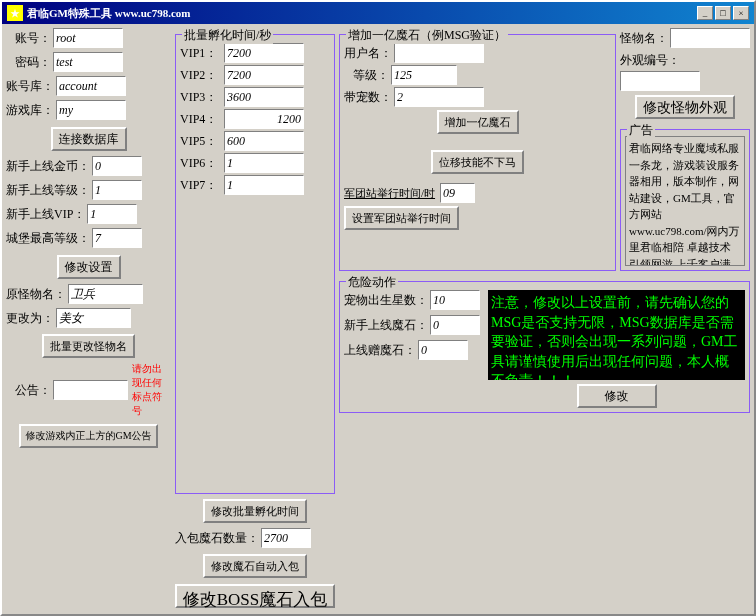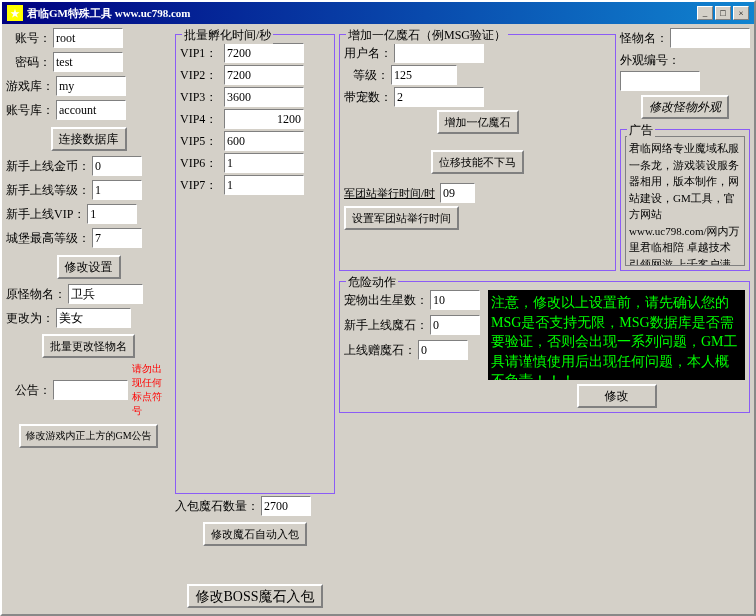--- a/index.html
+++ b/index.html
@@ -114,20 +114,21 @@
       background: white;
       border: 1px solid;
       border-top-color: #808080;
       border-left-color: #808080;
       border-right-color: #fff;
       border-bottom-color: #fff;
       font-size: 12px;
       font-family: 'SimSun', '宋体', serif;
       padding: 1px 2px;
       height: 20px;
+      font-style: italic;
     }
     .input-short { width: 70px; }
     .btn {
       background: #d4d0c8;
       border: 2px solid;
       border-top-color: #fff;
       border-left-color: #fff;
       border-right-color: #808080;
       border-bottom-color: #808080;
       font-size: 12px;
@@ -205,26 +206,26 @@
     <div class="col-left">
       <div class="field-row">
         <span class="field-label">账号：</span>
         <input type="text" class="input-short" value="root" style="">
       </div>
       <div class="field-row">
         <span class="field-label">密码：</span>
         <input type="text" class="input-short" value="test" style="">
       </div>
       <div class="field-row">
+        <span class="field-label">账号库：</span>
+        <input type="text" class="input-short" value="account" style="">
+      </div>
+      <div class="field-row">
         <span class="field-label">游戏库：</span>
         <input type="text" class="input-short" value="my" style="">
-      </div>
-      <div class="field-row">
-        <span class="field-label">账号库：</span>
-        <input type="text" class="input-short" value="account" style="">
       </div>
       <div style="display:flex; justify-content:center; margin: 3px 0;">
         <button class="btn">连接数据库</button>
       </div>
       <div class="field-row">
         <span class="field-label-wide">新手上线金币：</span>
         <input type="text" style="width: 50px;" value="0">
       </div>
       <div class="field-row">
         <span class="field-label-wide">新手上线等级：</span>
@@ -288,29 +289,32 @@
         </div>
         <div class="vip-row">
           <span class="vip-label">VIP6：</span>
           <input type="text" style="width: 80px;" value="1">
         </div>
         <div class="vip-row">
           <span class="vip-label">VIP7：</span>
           <input type="text" style="width: 80px;" value="1">
         </div>
       </div>
+      <div style="display:flex; justify-content:center; margin: 3px 0;">
+        <button class="btn" style="font-size:11px;">修改批量孵化时间</button>
+      </div>
       <div class="field-row">
         <span style="font-size:12px; white-space:nowrap;">入包魔石数量：</span>
         <input type="text" style="width: 50px;" value="2700">
       </div>
       <div style="display:flex; justify-content:center; margin: 2px 0;">
         <button class="btn" style="font-size:11px;">修改魔石自动入包</button>
       </div>
       <div style="display:flex; justify-content:center; margin: 2px 0;">
-        <button class="btn" style="font-size:14px;margin-top:32px;">修改BOSS魔石入包</button>
+        <button class="btn" style="font-size:17px;">修改BOSS魔石入包</button>
       </div>
     </div>
 
     <div class="col-right">
 
       <div style="display:flex; gap:4px;">
 
         <div class="groupbox" style="flex:1;">
           <span class="groupbox-title">增加一亿魔石（例MSG验证）</span>
           <div style="height:6px;"></div>
@@ -346,21 +350,21 @@
         <div style="display:flex; flex-direction:column; gap:4px; width:130px;">
           <div style="display:flex; align-items:center; gap:2px; flex-wrap:wrap;">
             <span style="font-size:12px; white-space:nowrap;">怪物名：</span>
             <input type="text" style="width: 80px;" value="">
           </div>
           <div style="display:flex; align-items:center; gap:2px; flex-wrap:wrap;">
             <span style="font-size:12px; white-space:nowrap;">外观编号：</span>
             <input type="text" style="width: 80px;" value="">
           </div>
           <div style="display:flex; justify-content:center;">
-            <button class="btn" style="font-size:12px;font-style:italic;">修改怪物外观</button>
+            <button class="btn" style="font-size:14px;">修改怪物外观</button>
           </div>
 
           <div class="groupbox" style="flex:1;">
             <span class="groupbox-title">广告</span>
             <div style="height:4px;"></div>
             <div class="ad-box">
               <span>君临网络专业魔域私服一条龙，游戏装设服务器相用，版本制作，网站建设，GM工具，官方网站 www.uc798.com/网内万里君临相陪 卓越技术引领网游 上千客户满意品牌 投资网游信赖君临。</span>
               
             </div>
           </div>

